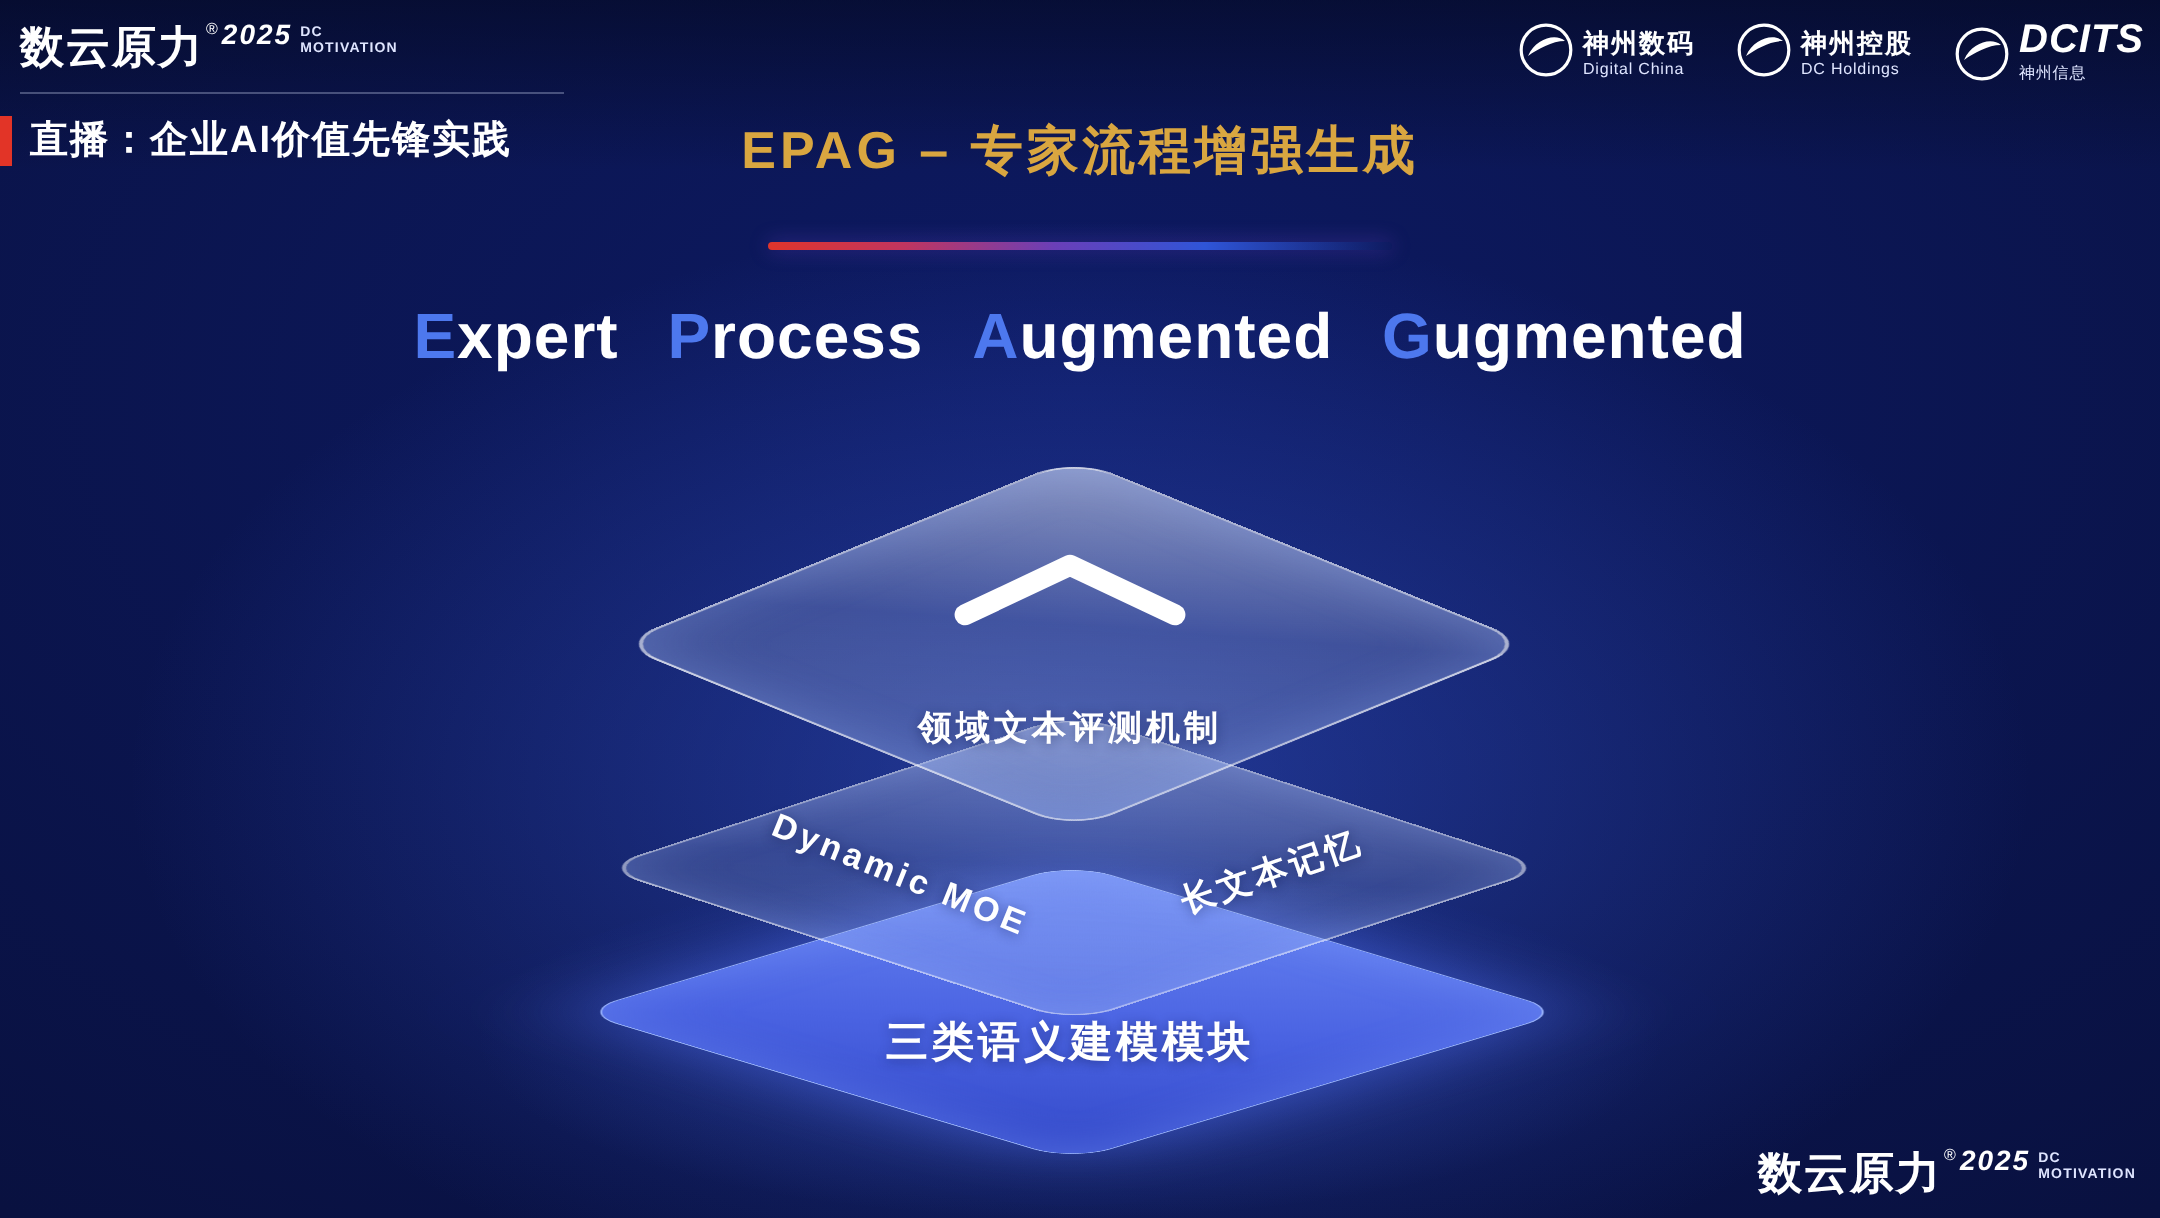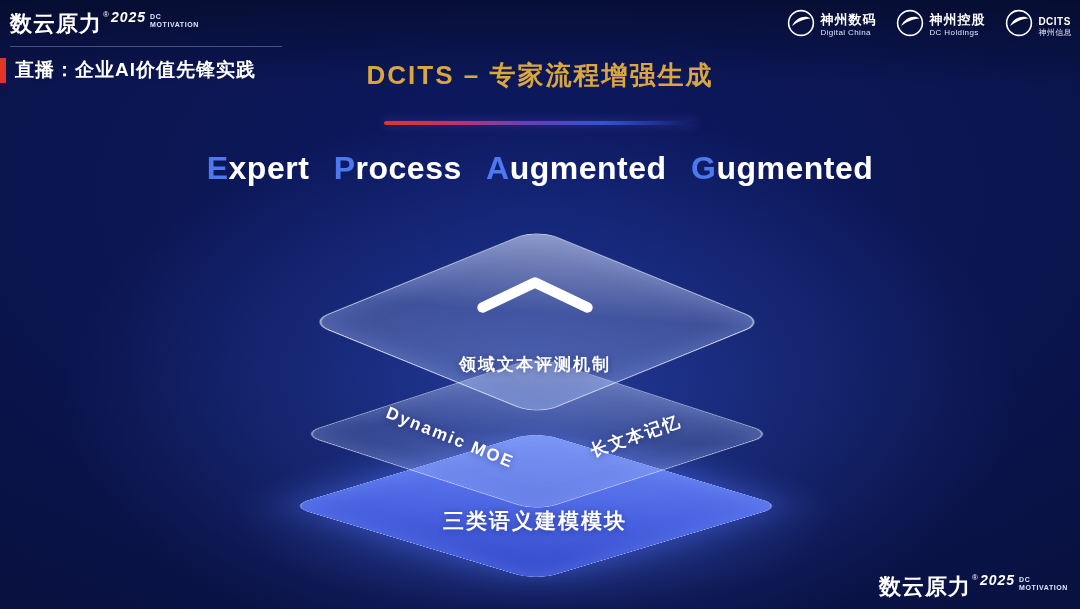--- a/index.html
+++ b/index.html
@@ -35,21 +35,21 @@
   .slide-title{left:50%;top:58px;transform:translateX(-50%);
     font-size:26px;font-weight:800;color:#d9a640;letter-spacing:2px;white-space:nowrap;}
 
   
   .partners{right:8px;top:9px;display:flex;gap:20px;align-items:center;}
   .partner{display:flex;align-items:flex-end;gap:5px;}
   .plogo svg{display:block;}
   .ptext{display:flex;flex-direction:column;line-height:1.15;}
   .pline1{font-size:13px;font-weight:700;letter-spacing:1px;}
   .pline2{font-size:8px;color:#dfe5ff;letter-spacing:0.4px;}
-  .partner.dcits .pline1{font-size:10px;letter-spacing:0.5px;}
+  .partner.dcits .pline1{font-style:italic;font-size:20px;letter-spacing:0.5px;}
 
   
   .divider{left:50%;top:121px;transform:translateX(-50%);width:312px;height:4px;border-radius:2px;
     background:linear-gradient(90deg,#e0352b 0%,#c03560 22%,#6a3fb8 46%,#2f55d8 70%,rgba(25,45,130,0.12) 100%);
     box-shadow:0 0 10px rgba(120,70,210,0.45);}
 
   
   .heading{left:50%;top:150px;transform:translateX(-50%);margin:0;
     font-size:32px;font-weight:700;letter-spacing:0.5px;white-space:nowrap;}
   .heading .word + .word{margin-left:15px;}
@@ -101,21 +101,21 @@
     <i>MOTIVATION</i>
   </span>
 </div>
 <div class="abs brand-underline"></div>
 
 <div class="abs live-row">
   <span class="red-bar"></span>
   <span class="live-text">直播：企业AI价值先锋实践</span>
 </div>
 
-<div class="abs slide-title">DCITS – 专家流程增强生成</div>
+<div class="abs slide-title">EPAG – 专家流程增强生成</div>
 
 <div class="abs partners">
   <div class="partner">
     <span class="plogo">
       <svg viewBox="0 0 28 28" width="28" height="28">
         <circle cx="14" cy="14" r="12.4" fill="none" stroke="#ffffff" stroke-width="1.6"></circle>
         <path d="M5 17 C 9 8, 19 5.5, 23.5 9.5 C 17 9.5, 10 13.5, 5 17 Z" fill="#ffffff"></path>
       </svg>
     </span>
     <span class="ptext">

